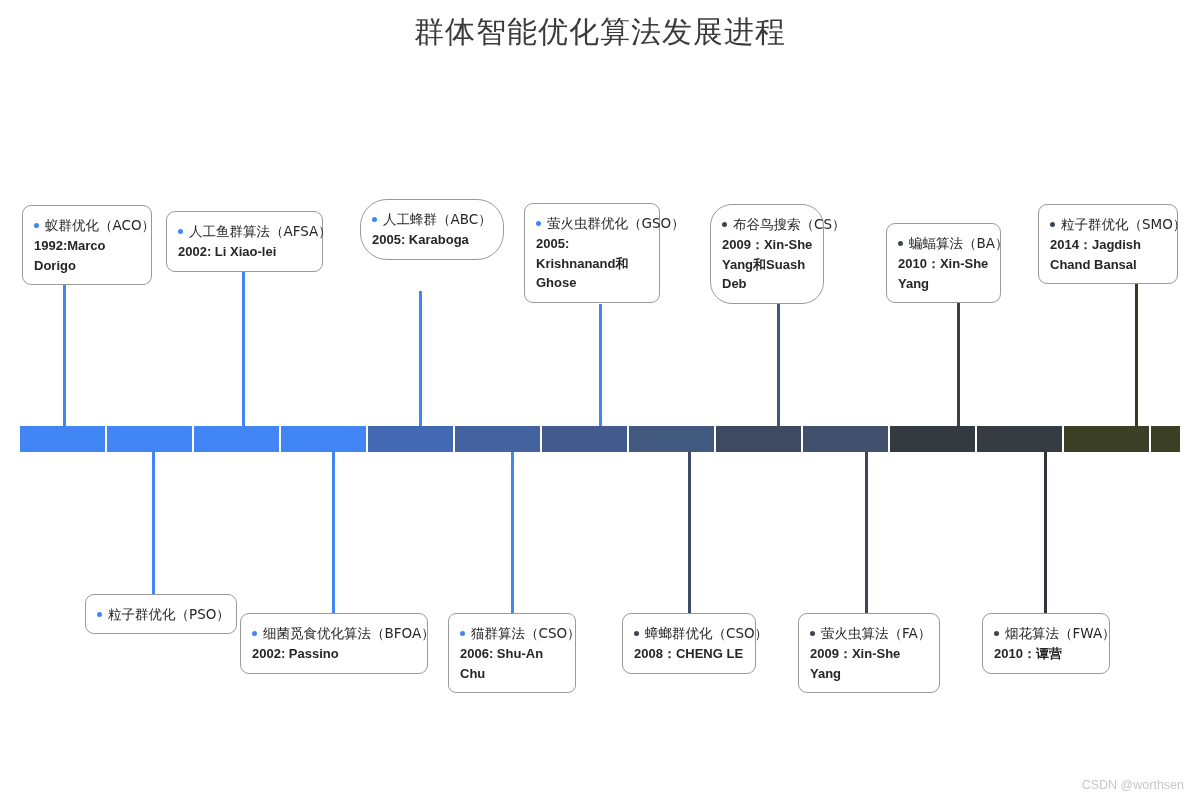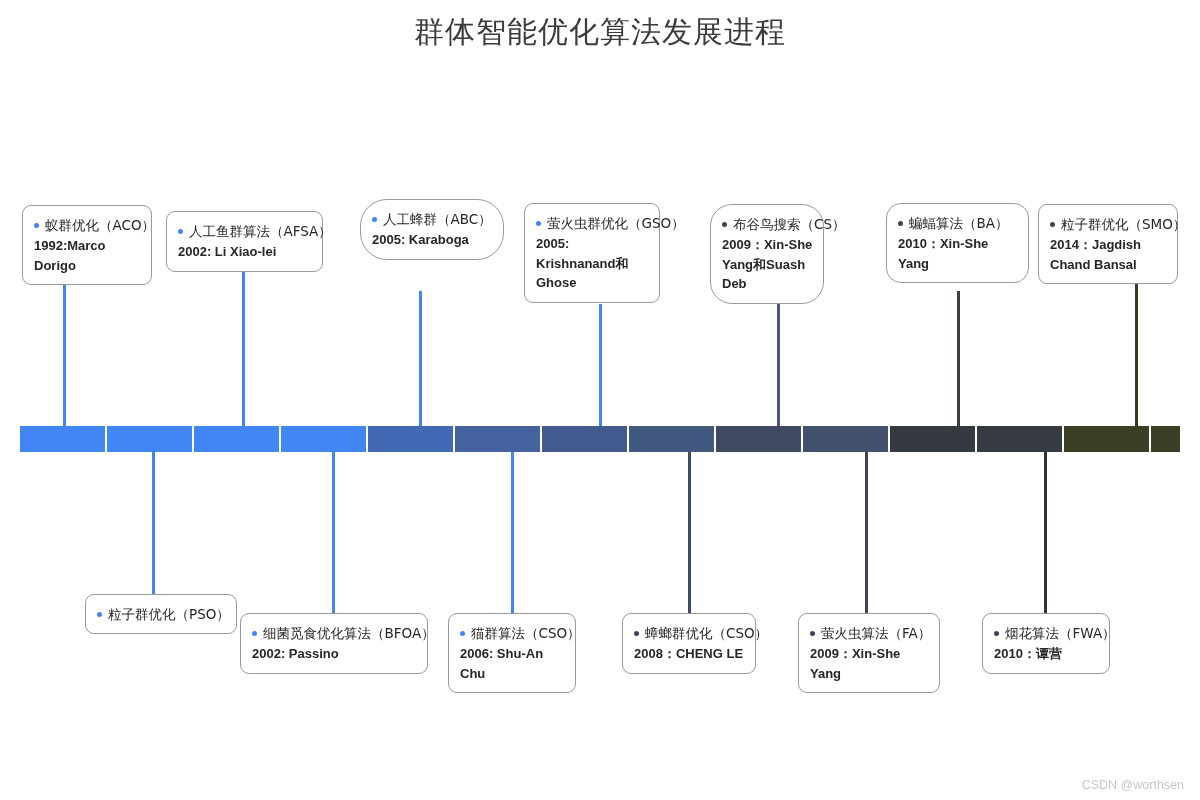--- a/index.html
+++ b/index.html
@@ -139,38 +139,38 @@
         <div class="dt">2005: Karaboga</div>
       </div>
       <div class="box" style="left: 524px; top: 193px; width: 136px; margin-top: 10px;">
         <div class="hd"><span class="bullet"></span><span>萤火虫群优化（GSO）</span></div>
         <div class="dt">2005: Krishnanand和Ghose</div>
       </div>
       <div class="box dark" style="left: 710px; top: 204px; width: 114px; border-radius: 22px;">
         <div class="hd"><span class="bullet"></span><span>布谷鸟搜索（CS）</span></div>
         <div class="dt">2009：Xin-She Yang和Suash Deb</div>
       </div>
-      <div class="box dark" style="left: 886px; top: 203px; width: 143px; border-radius: 15px;">
+      <div class="box dark" style="left: 886px; top: 223px; width: 115px;">
         <div class="hd"><span class="bullet"></span><span>蝙蝠算法（BA）</span></div>
         <div class="dt">2010：Xin-She Yang</div>
       </div>
       <div class="box dark" style="left: 1038px; top: 204px; width: 140px;">
         <div class="hd"><span class="bullet"></span><span>粒子群优化（SMO）</span></div>
         <div class="dt">2014：Jagdish Chand Bansal</div>
       </div>
     </div>
   <div id="bottom-boxes">
       <div class="box" style="left: 85px; top: 594px; width: 152px;">
         <div class="hd"><span class="bullet"></span><span>粒子群优化（PSO）</span></div>
       </div>
       <div class="box" style="left: 240px; top: 613px; width: 188px;">
         <div class="hd"><span class="bullet"></span><span>细菌觅食优化算法（BFOA）</span></div>
         <div class="dt">2002: Passino</div>
       </div>
-      <div class="box" style="left: 448px; top: 613px; width: 128px;">
+      <div class="box" style="left: 448px; top: 613px; width: 128px; border-radius: 8px;">
         <div class="hd"><span class="bullet"></span><span>猫群算法（CSO）</span></div>
         <div class="dt">2006: Shu-An Chu</div>
       </div>
       <div class="box dark" style="left: 622px; top: 613px; width: 134px;">
         <div class="hd"><span class="bullet"></span><span>蟑螂群优化（CSO）</span></div>
         <div class="dt">2008：CHENG LE</div>
       </div>
       <div class="box dark" style="left: 798px; top: 613px; width: 142px;">
         <div class="hd"><span class="bullet"></span><span>萤火虫算法（FA）</span></div>
         <div class="dt">2009：Xin-She Yang</div>

